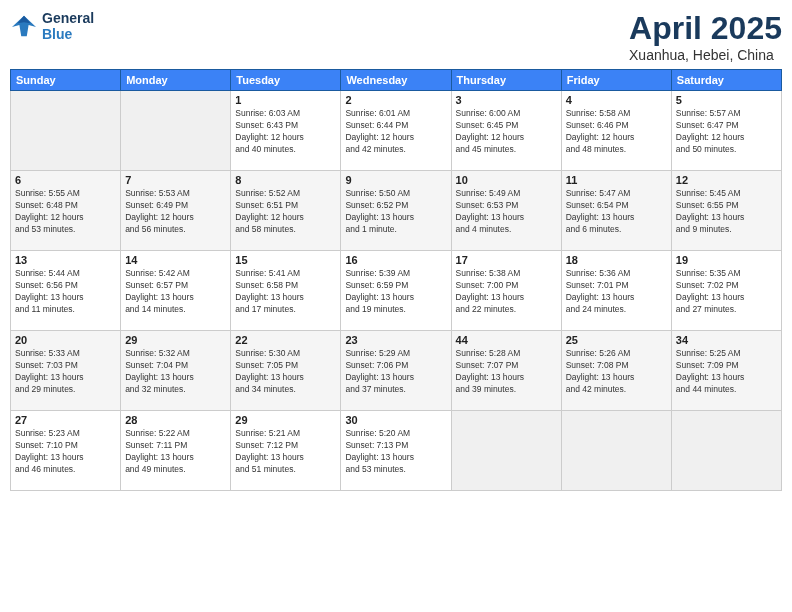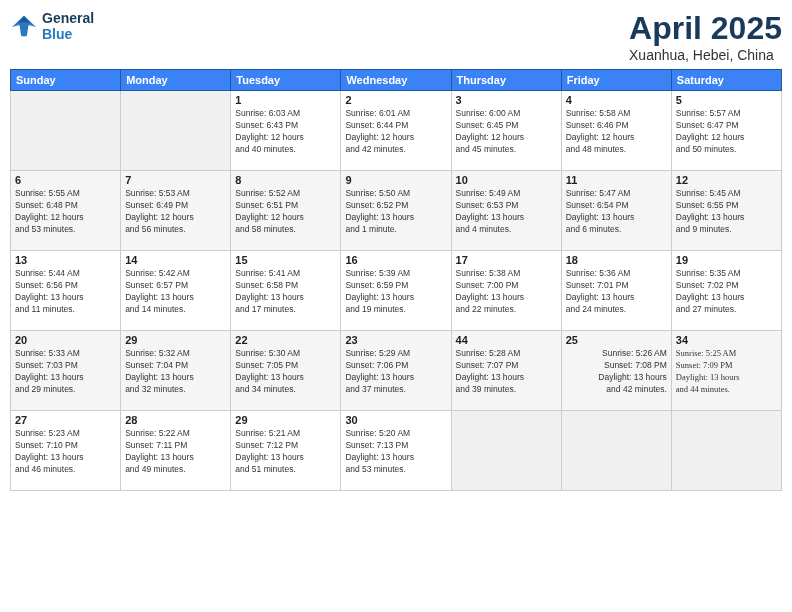--- a/index.html
+++ b/index.html
@@ -295,28 +295,28 @@
           </td>
           <td>
             <span class="day-number">44</span>
             <div class="day-info" style="white-space: pre-line;">Sunrise: 5:28 AM
 Sunset: 7:07 PM
 Daylight: 13 hours
 and 39 minutes.</div>
           </td>
           <td>
             <span class="day-number">25</span>
-            <div class="day-info" style="white-space: pre-line; text-align: right;">Sunrise: 5:26 AM
+            <div class="day-info" style="white-space: pre-line;">Sunrise: 5:26 AM
 Sunset: 7:08 PM
 Daylight: 13 hours
 and 42 minutes.</div>
           </td>
           <td>
             <span class="day-number">34</span>
-            <div class="day-info" style="white-space: pre-line; font-family: Liberation Serif, serif;">Sunrise: 5:25 AM
+            <div class="day-info" style="white-space: pre-line;">Sunrise: 5:25 AM
 Sunset: 7:09 PM
 Daylight: 13 hours
 and 44 minutes.</div>
           </td>
         </tr>
         <tr>
           <td>
             <span class="day-number">27</span>
             <div class="day-info" style="white-space: pre-line;">Sunrise: 5:23 AM
 Sunset: 7:10 PM

